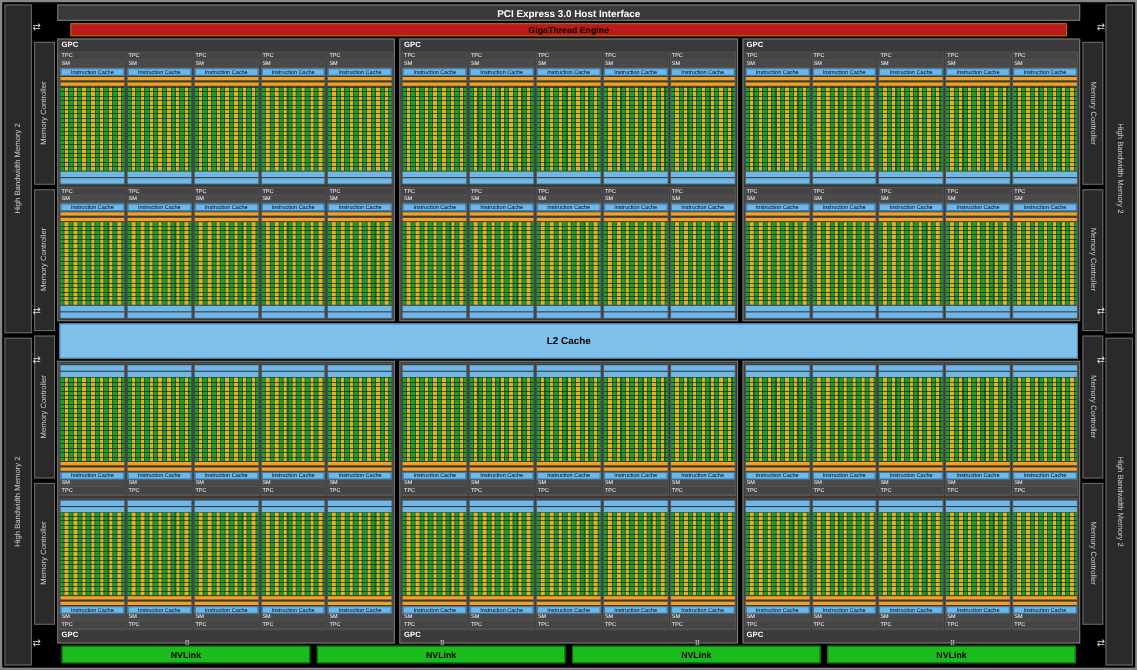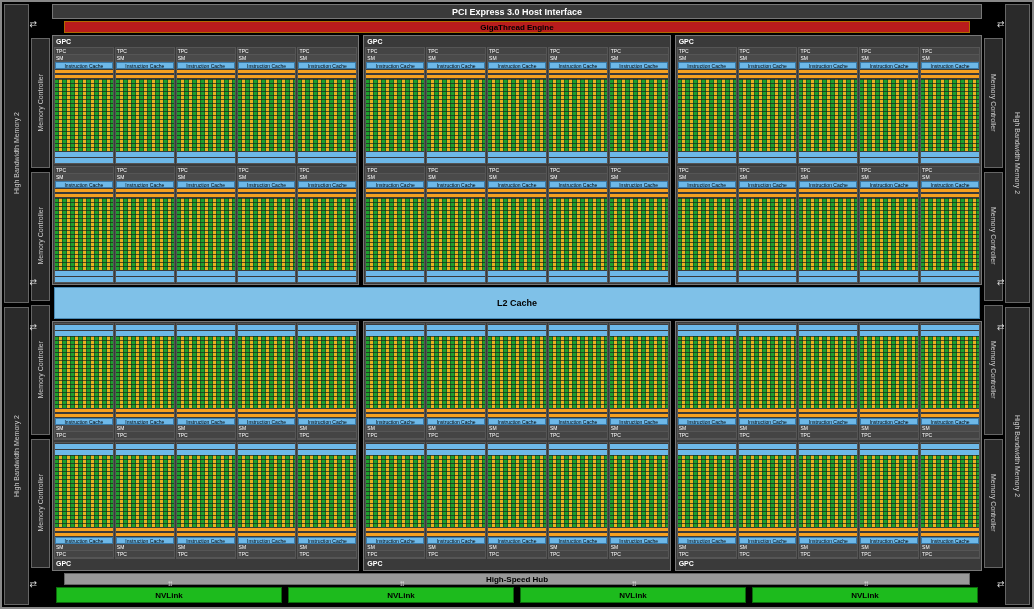--- a/index.html
+++ b/index.html
@@ -939,21 +939,20 @@
               <div class="obar"></div>
               <div class="obar"></div>
               <div class="cores"></div>
               <div class="bbar"></div>
               <div class="bbar"></div>
             </div>
           </div>
         </div>
       </div>
 
-    <div class="hshub">High-Speed Hub</div>
     <div class="nvrow" id="nvrow">
         <div class="nvlink">NVLink<span class="nv-arrows">↕↕</span></div>
         <div class="nvlink">NVLink<span class="nv-arrows">↕↕</span></div>
         <div class="nvlink">NVLink<span class="nv-arrows">↕↕</span></div>
         <div class="nvlink">NVLink<span class="nv-arrows">↕↕</span></div>
       </div>
   </div>
 
   <div class="mc-col right">
     <div class="mc-top-spacer"></div>

